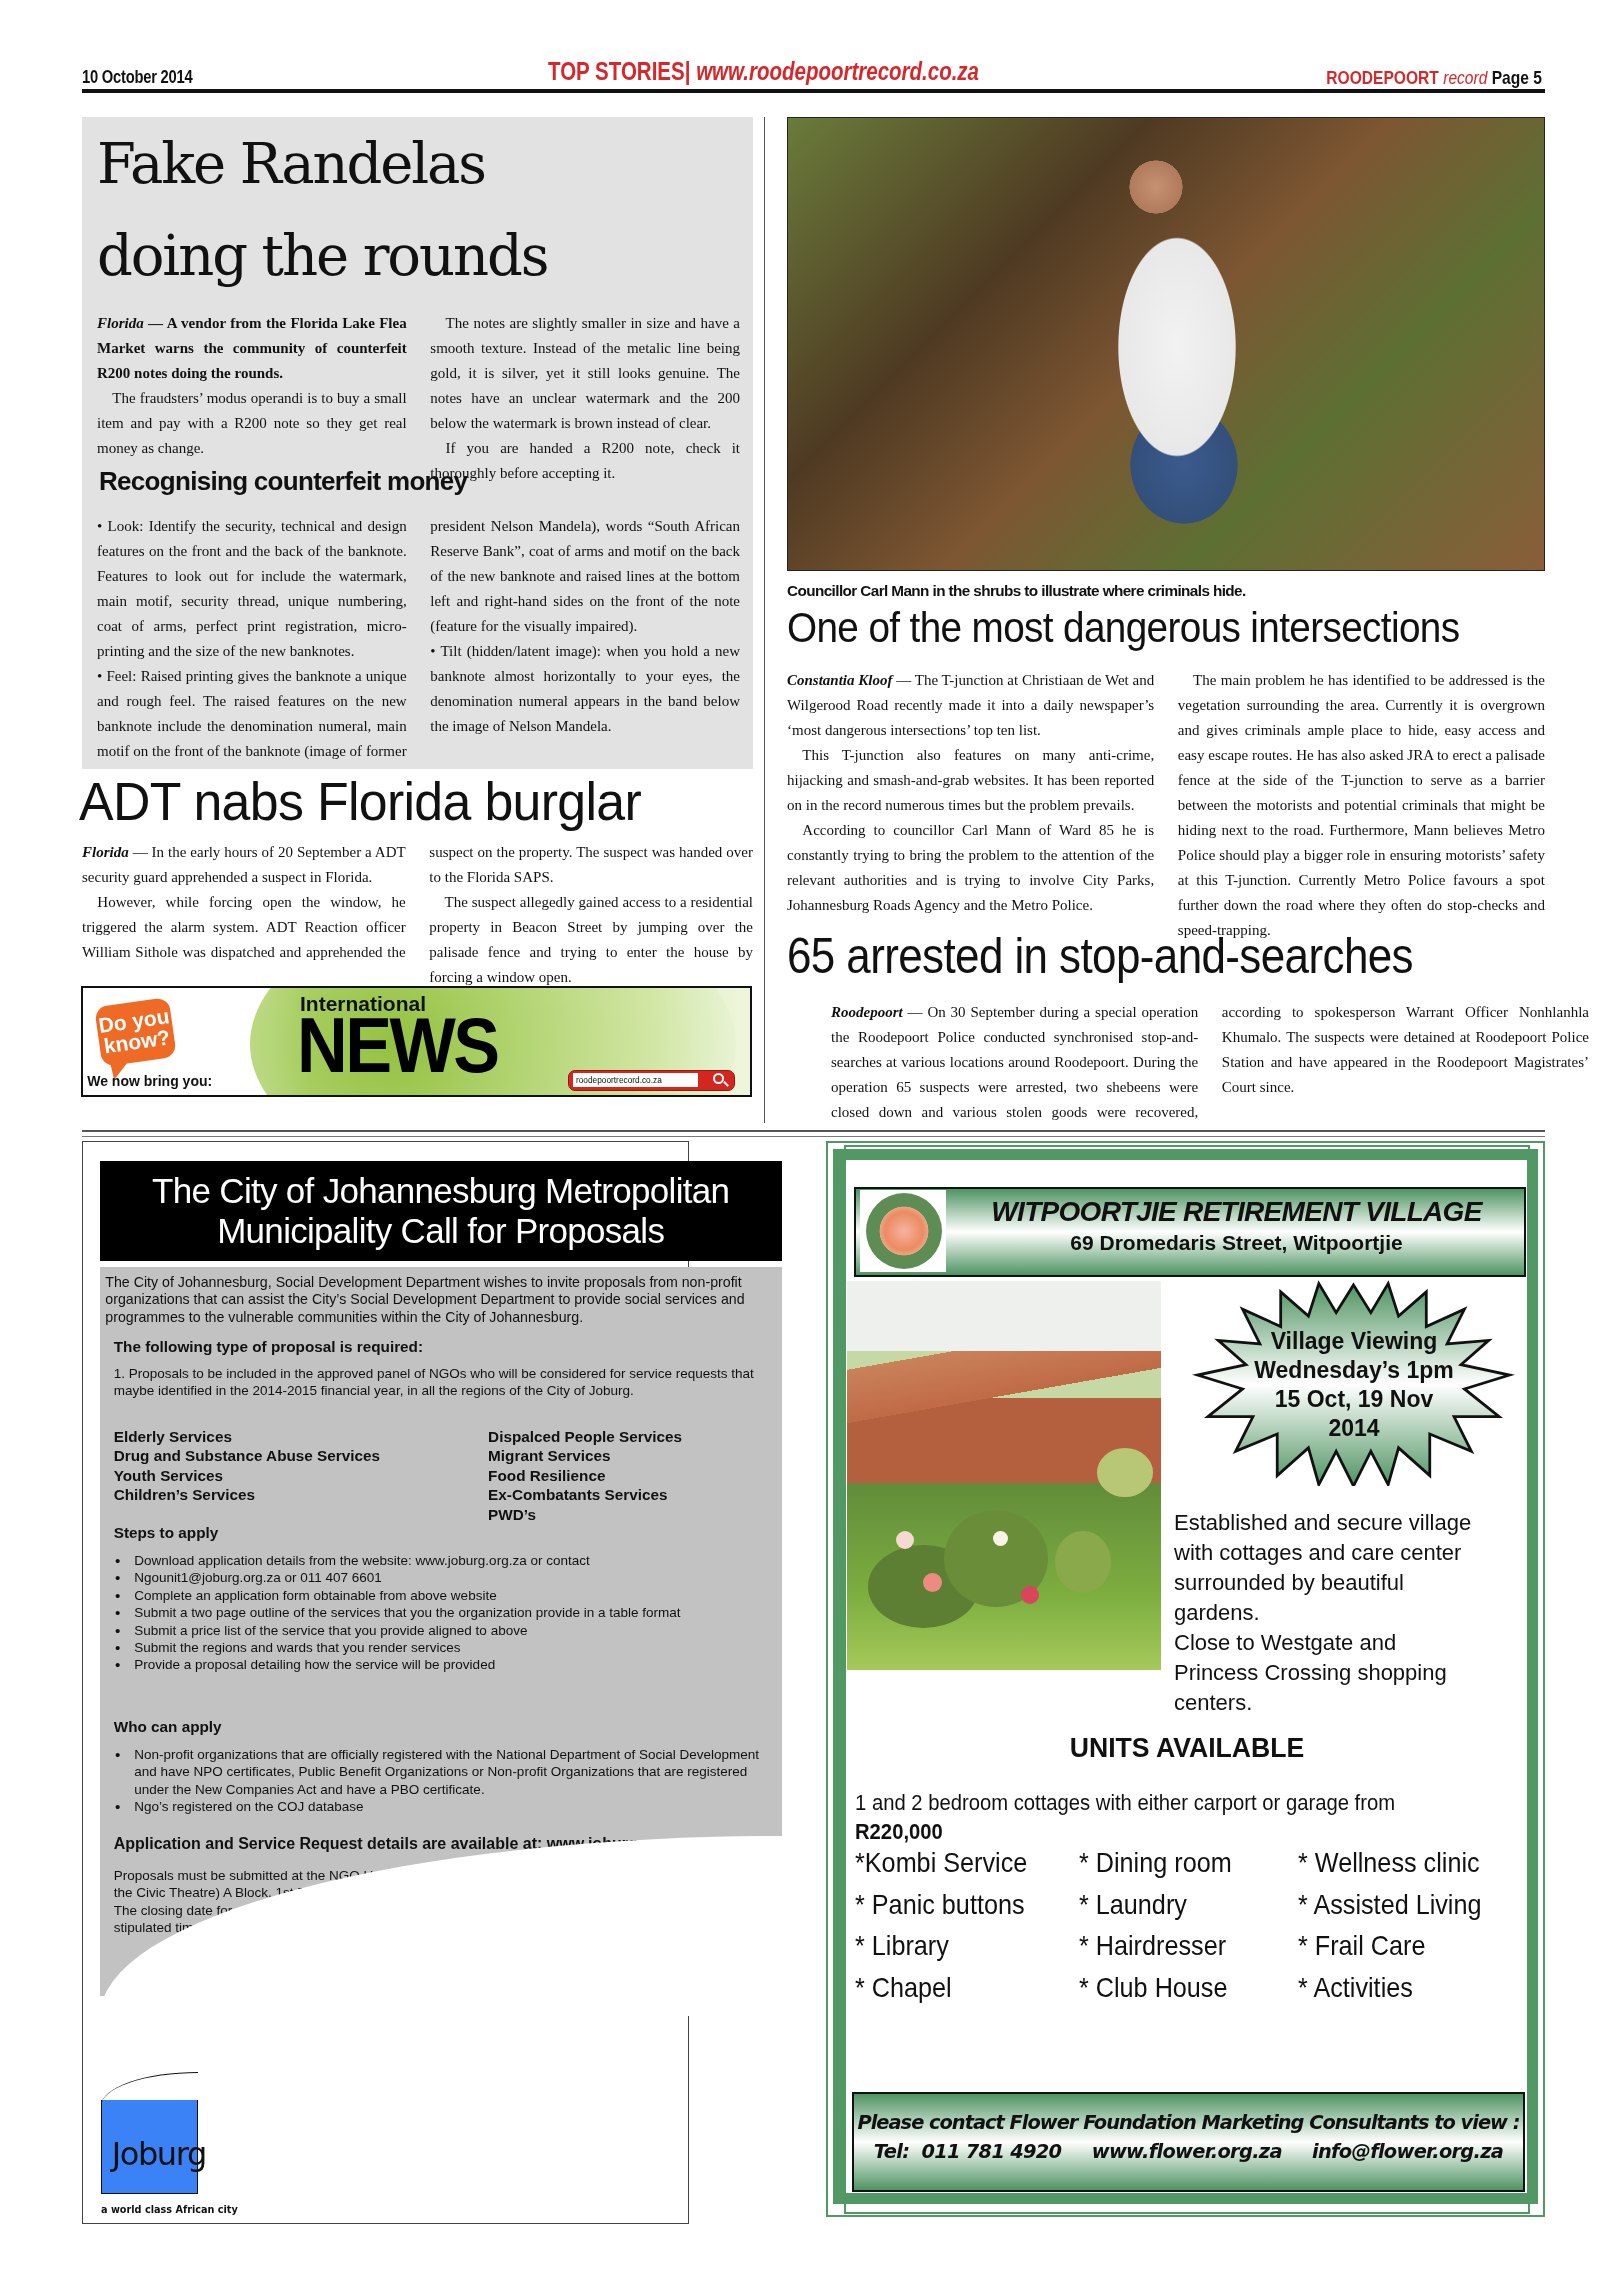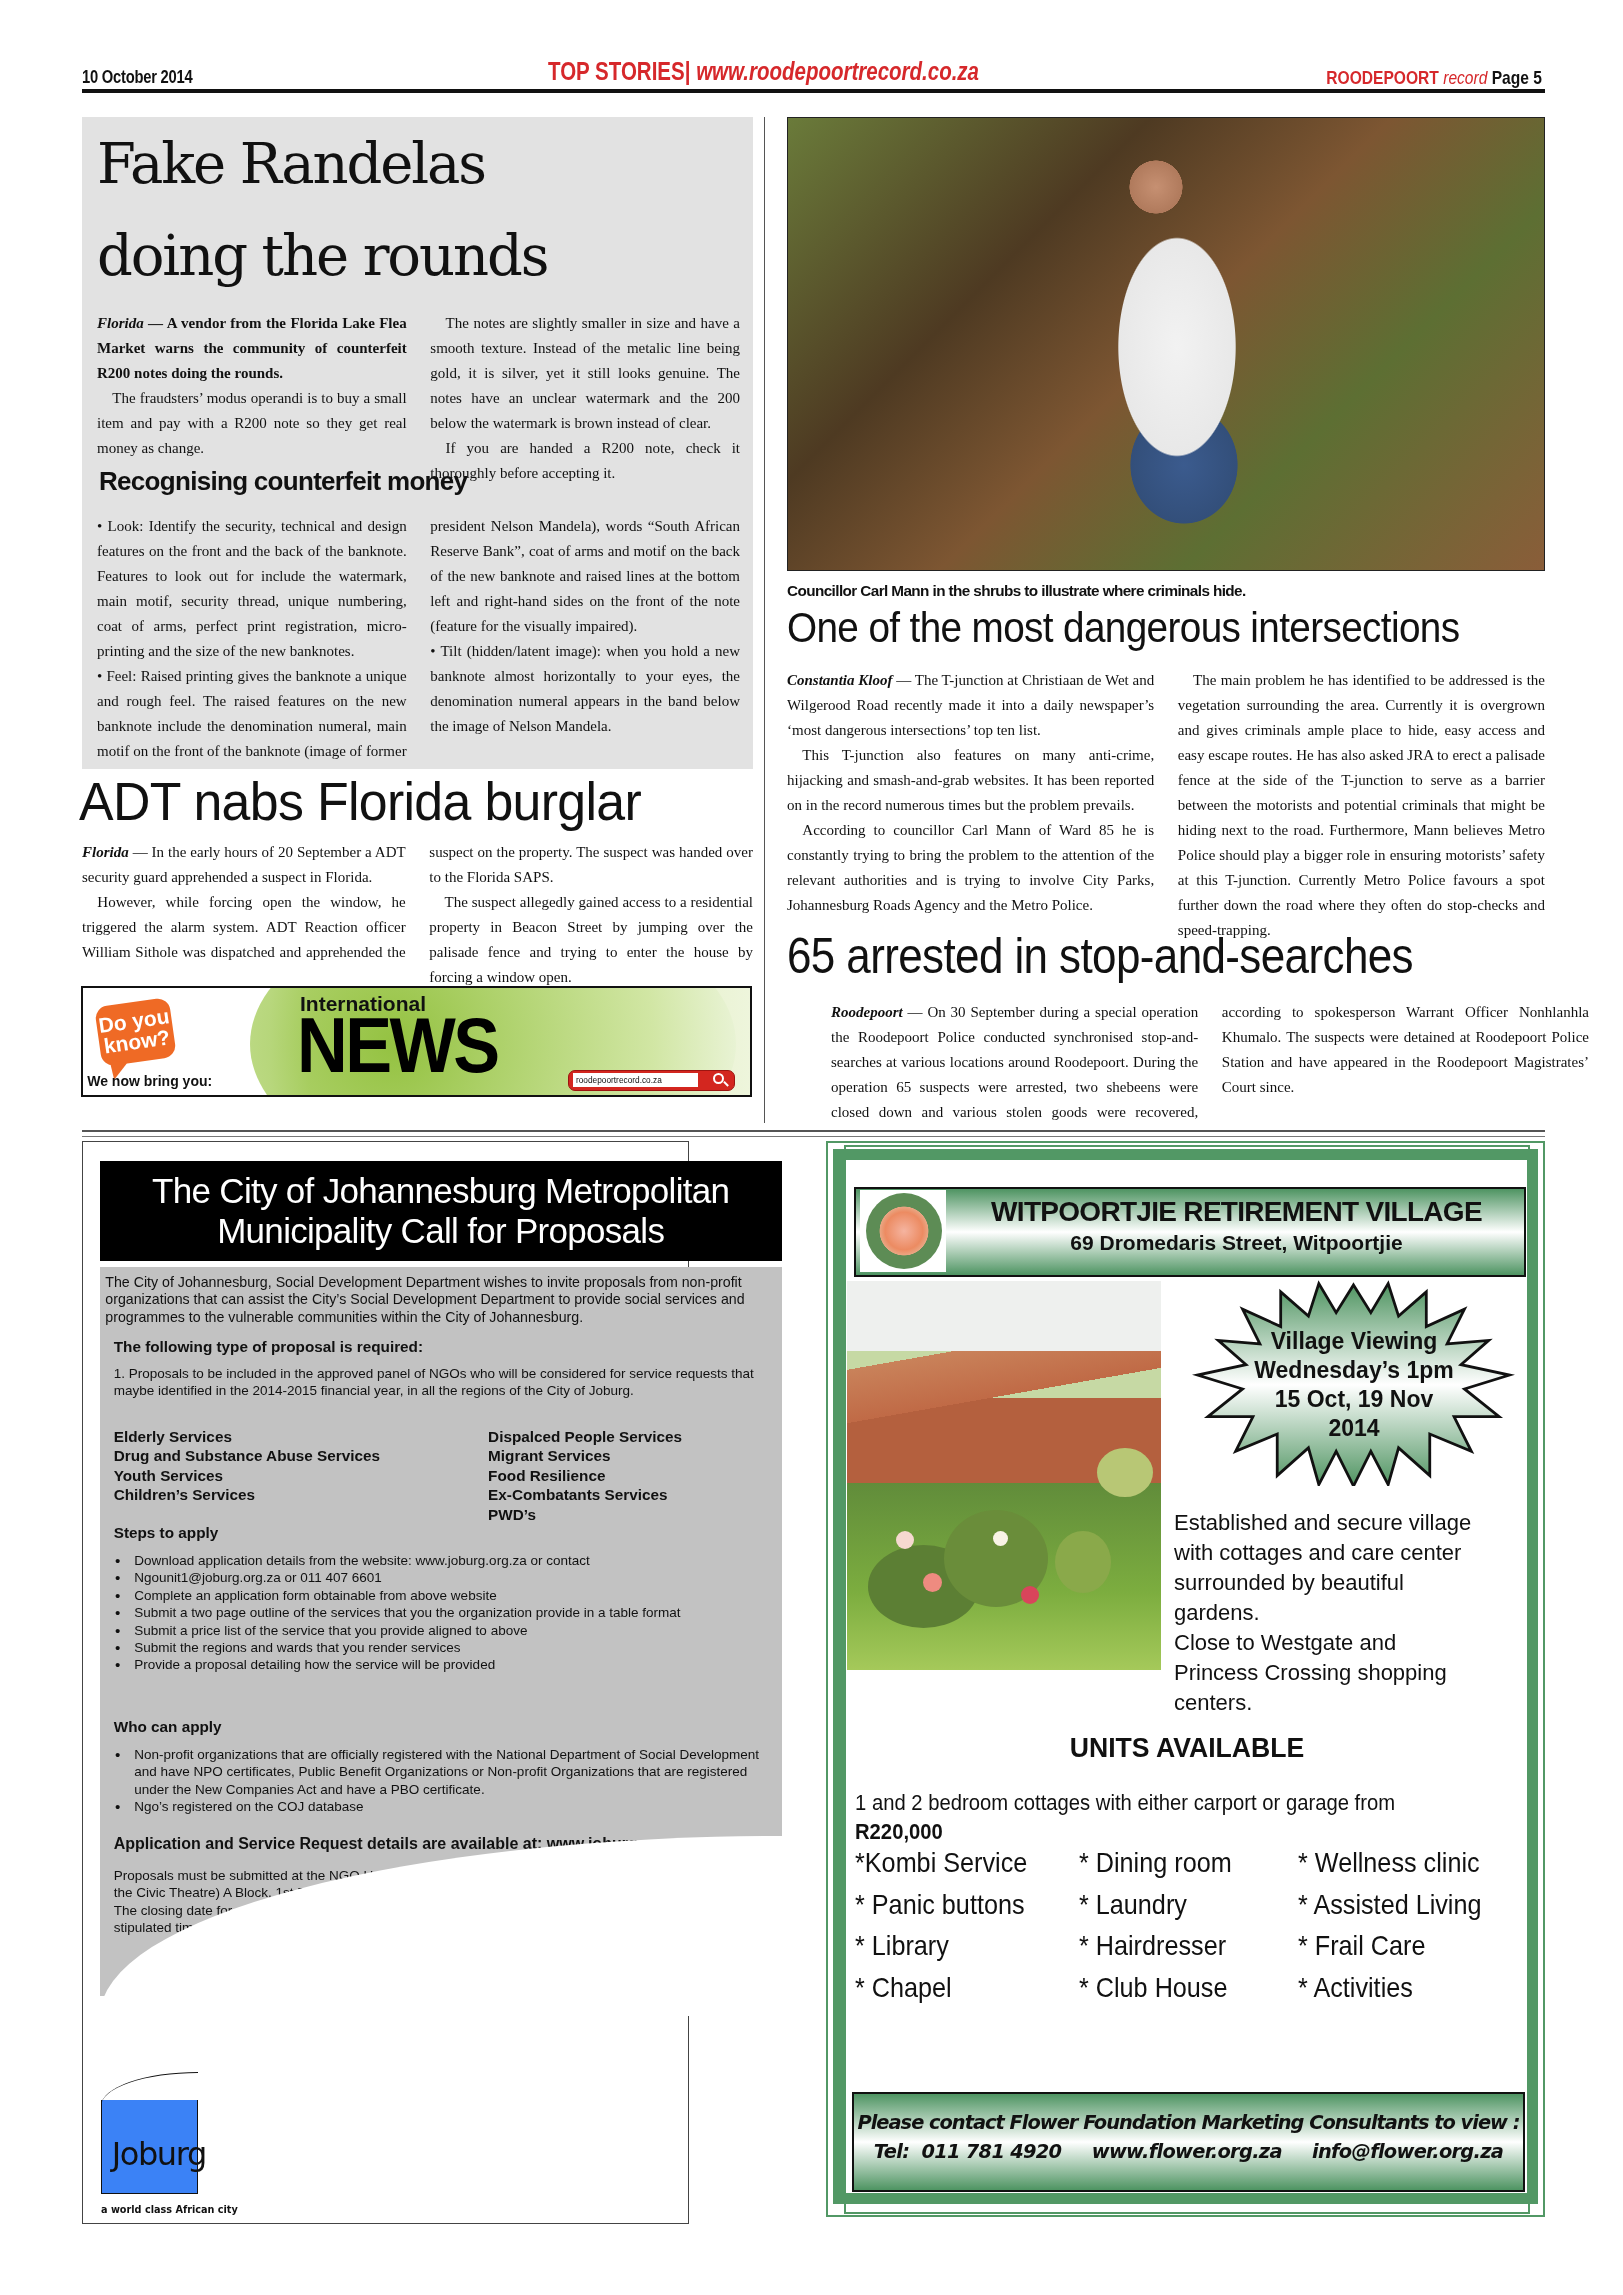--- a/index.html
+++ b/index.html
@@ -92,21 +92,21 @@
   .jhb-tag { position: absolute; left: 18px; top: 1062px; font-family: "DejaVu Sans", sans-serif; font-weight: bold; font-size: 9.7px; }
 
   
   .wit { left: 826px; top: 1141px; width: 722px; height: 1083px; }
   .wit .frame-outer { position: absolute; left: 7px; top: 8.3px; width: 705px; height: 1055px; border: 11px solid #529865; }
   .wit .frame-thin1 { position: absolute; left: 0; top: 0; width: 719px; height: 1076px; border: 2.1px solid #529865; }
   .wit .frame-thin2 { position: absolute; left: 18px; top: 4.2px; width: 686px; height: 1069px; border: 2.1px solid #529865; }
   .wit-title { position: absolute; left: 28px; top: 46px; width: 672px; height: 90px; border: 2.8px solid #111; background: linear-gradient(180deg, #4e9462 0%, #ffffff 50%, #4e9462 100%); }
   .wit-logo { position: absolute; left: 4.2px; top: 1.4px; width: 86px; height: 82px; background: #fff; }
   .wit-logo .ring { position: absolute; left: 5.6px; top: 2.8px; width: 76px; height: 76px; border-radius: 50%; background: radial-gradient(circle, #f5b4a0 0%, #ec8b62 35%, #e9a683 45%, #5d8c55 46%, #5d8c55 100%); }
-  .wit-title .name { position: absolute; left: 96px; top: 7px; width: 569px; text-align: center; font-family: "Liberation Sans", sans-serif; font-weight: bold; font-size: 28px; letter-spacing: -0.7px; }
+  .wit-title .name { position: absolute; left: 96px; top: 7px; width: 569px; text-align: center; font-family: "Liberation Sans", sans-serif; font-weight: bold; font-style: italic; font-size: 28px; letter-spacing: -0.7px; }
   .wit-title .addr { position: absolute; left: 96px; top: 42px; width: 569px; text-align: center; font-family: "Liberation Sans", sans-serif; font-weight: bold; font-size: 21px; }
   .wit-photo { position: absolute; left: 21px; top: 140px; width: 314px; height: 389px; background:
       linear-gradient(180deg, #eef0ee 0%, #eef0ee 18%, transparent 18%),
       linear-gradient(170deg, transparent 0%, transparent 20%, #c9825a 20%, #c06a46 32%, transparent 32%),
       linear-gradient(180deg, transparent 0%, transparent 30%, #b4603e 30%, #b4603e 52%, transparent 52%),
       linear-gradient(180deg, transparent 0%, transparent 50%, #5f8a3a 50%, #7cad3f 80%, #a5c95a 100%);
     background-color: #c6d9a4; }
   .wit-photo .r { position: absolute; border-radius: 50%; }
   .starburst { position: absolute; left: 354px; top: 137px; width: 347px; height: 208px; }
   .star-text { position: absolute; left: 389px; top: 186px; width: 278px; text-align: center; font-family: "Liberation Sans", sans-serif; font-weight: bold; font-size: 23px; line-height: 29px; }

